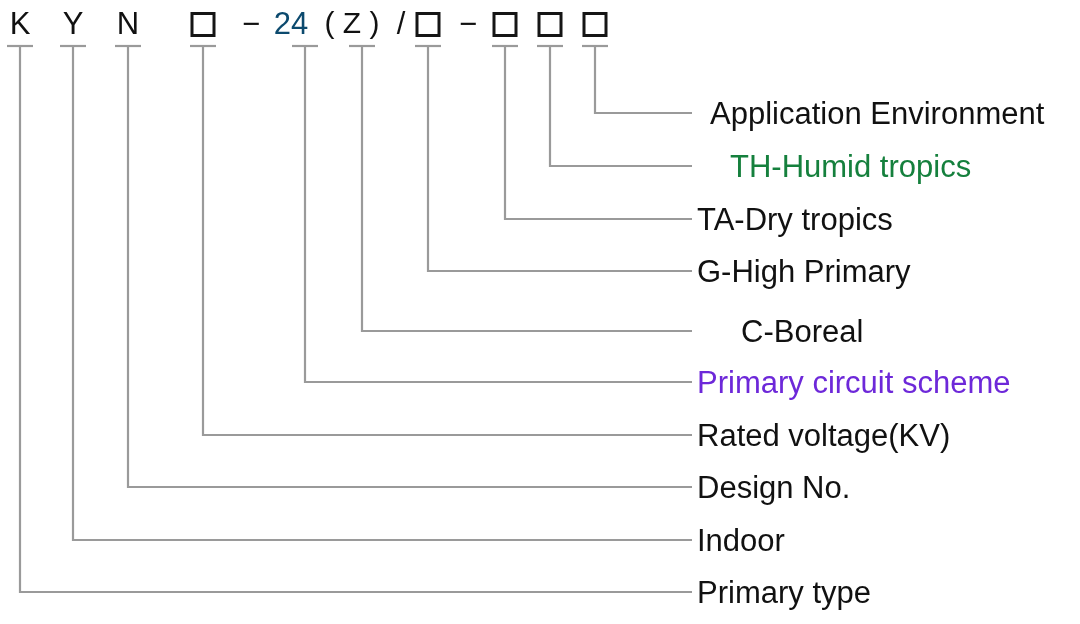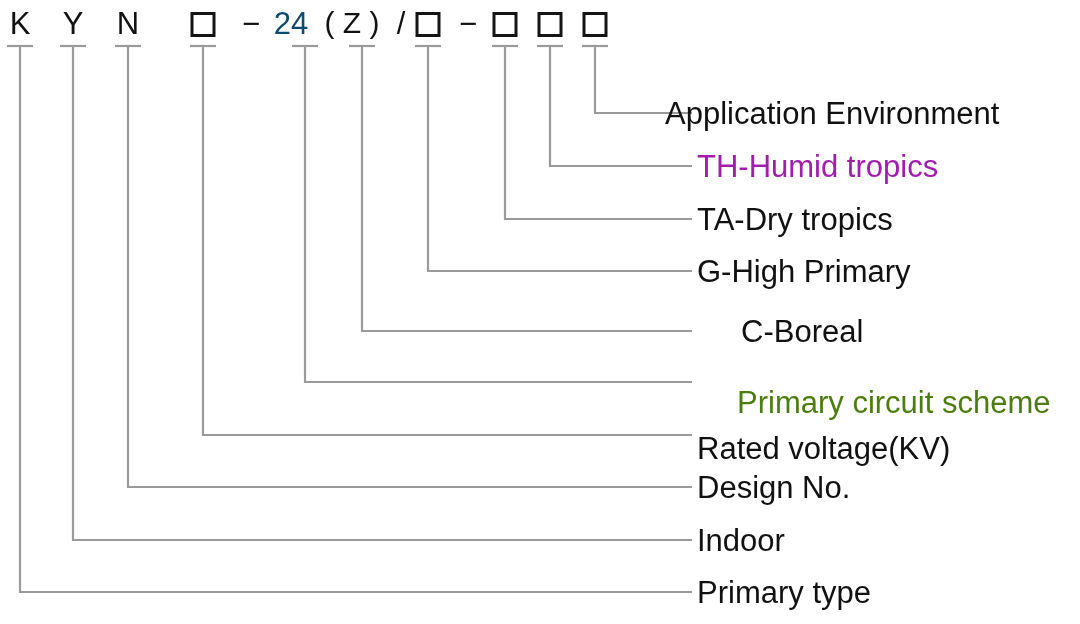--- a/index.html
+++ b/index.html
@@ -99,25 +99,25 @@
       <div class="code-char thin" style="left: 352px; top: 8px; color: rgb(17, 17, 17);">( Z )</div>
       <div class="code-char" style="left: 401px; top: 8px; color: rgb(17, 17, 17);">/</div>
       <div class="code-box" style="left: 428px; top: 12px; border-color: rgb(21, 21, 21);"></div>
       <div class="code-char" style="left: 468px; top: 8px; color: rgb(17, 17, 17);">−</div>
       <div class="code-box" style="left: 505px; top: 12px; border-color: rgb(21, 21, 21);"></div>
       <div class="code-box" style="left: 550px; top: 12px; border-color: rgb(21, 21, 21);"></div>
       <div class="code-box" style="left: 595px; top: 12px; border-color: rgb(21, 21, 21);"></div>
     </div>
 
   <div id="label-column">
-      <div class="leader-label" style="left: 665px; top: 113px; color: rgb(17, 17, 17);">Application Environment</div>
-      <div class="leader-label" style="left: 697px; top: 166px; color: #a21caf;">TH-Humid tropics</div>
+      <div class="leader-label" style="left: 710px; top: 113px; color: rgb(17, 17, 17);">Application Environment</div>
+      <div class="leader-label" style="left: 730px; top: 166px; color: #15803d;">TH-Humid tropics</div>
       <div class="leader-label" style="left: 697px; top: 219px; color: rgb(17, 17, 17);">TA-Dry tropics</div>
       <div class="leader-label" style="left: 697px; top: 271px; color: rgb(17, 17, 17);">G-High Primary</div>
       <div class="leader-label" style="left: 697px; top: 331px; color: rgb(17, 17, 17); margin-left: 44px;">C-Boreal</div>
-      <div class="leader-label" style="left: 737px; top: 382px; color: #4d7c0f; margin-top: 20px;">Primary circuit scheme</div>
-      <div class="leader-label" style="left: 697px; top: 435px; color: rgb(17, 17, 17); margin-top: 13px;">Rated voltage(KV)</div>
+      <div class="leader-label" style="left: 697px; top: 382px; color: #6d28d9;">Primary circuit scheme</div>
+      <div class="leader-label" style="left: 697px; top: 435px; color: rgb(17, 17, 17);">Rated voltage(KV)</div>
       <div class="leader-label" style="left: 697px; top: 487px; color: rgb(17, 17, 17);">Design No.</div>
       <div class="leader-label" style="left: 697px; top: 540px; color: rgb(17, 17, 17); text-align: center;">Indoor</div>
       <div class="leader-label" style="left: 697px; top: 592px; color: rgb(17, 17, 17);">Primary type</div>
     </div>
 
 </div>
 
 </body></html>

